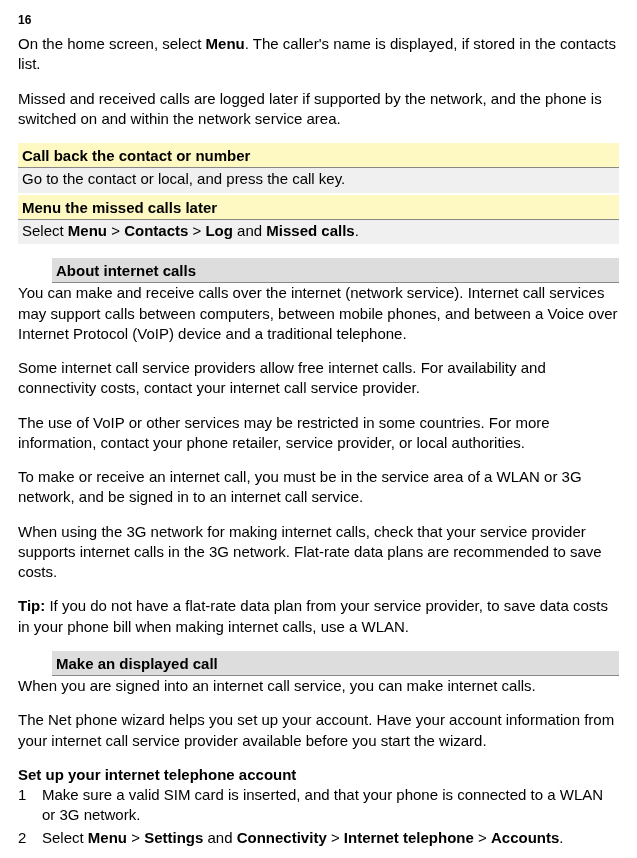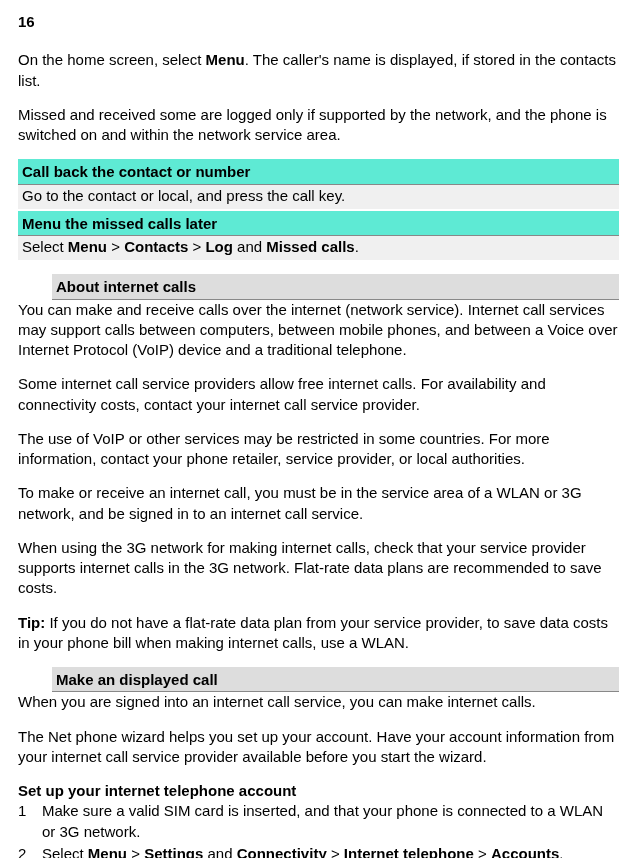--- a/index.html
+++ b/index.html
@@ -10,31 +10,31 @@
     body {
       font-family: Arial, Helvetica, sans-serif;
       font-size: 15px;
       line-height: 1.35;
       color: #000;
       width: 637px;
       padding: 12px 18px 8px 18px;
     }
     .page-number {
       font-weight: bold;
-      font-size: 15px;
-      margin-bottom: 18px;
+      font-size: 12px;
+      margin-bottom: 6px;
     }
     .para {
       margin-bottom: 14px;
     }
     .inline-bold {
       font-weight: bold;
     }
     .section-header {
-      background-color: #5eead4;
+      background-color: #fef9c3;
       font-weight: bold;
       padding: 3px 4px 1px 4px;
       margin-bottom: 0;
       border-bottom: 1px solid #888;
     }
     .section-sub {
       background-color: #f0f0f0;
       padding: 1px 4px 3px 4px;
       margin-bottom: 2px;
     }
@@ -66,21 +66,21 @@
   </style>
 </head>
 <body>
 
 <div class="page-number">16</div>
 
 <div class="para">
   <span>On the home screen, select </span><span class="inline-bold">Menu</span><span>. The caller's name is displayed, if stored in the contacts list.</span>
 </div>
 
-<div class="para">Missed and received some are logged only if supported by the network, and the phone is switched on and within the network service area.</div>
+<div class="para">Missed and received calls are logged later if supported by the network, and the phone is switched on and within the network service area.</div>
 
 <div class="section-header">Call back the contact or number</div>
 <div class="section-sub">Go to the contact or local, and press the call key.</div>
 
 <div class="section-header">Menu the missed calls later</div>
 <div class="section-sub section-sub-last">
   <span>Select </span><span class="inline-bold">Menu</span><span> &gt; </span><span class="inline-bold">Contacts</span><span> &gt; </span><span class="inline-bold">Log</span><span> and </span><span class="inline-bold">Missed calls</span><span>.</span>
 </div>
 
 <div class="gray-block">About internet calls</div>

